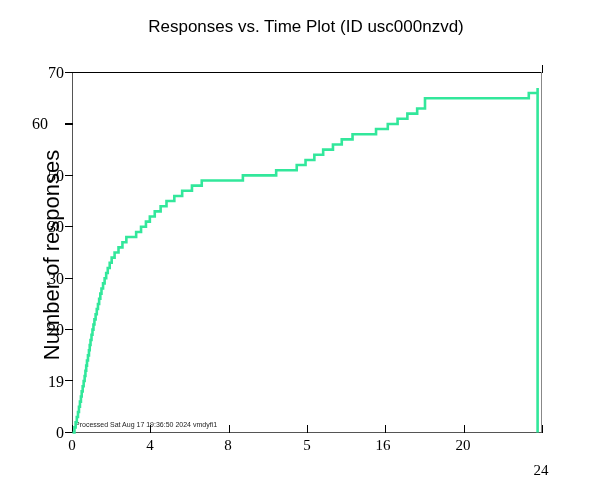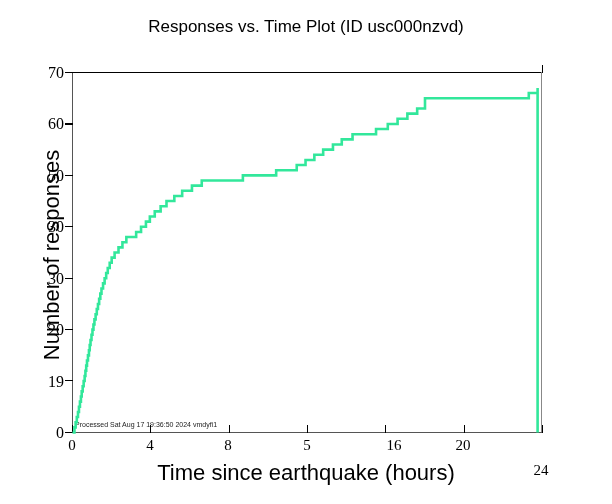--- a/index.html
+++ b/index.html
@@ -85,36 +85,35 @@
 </style>
 </head>
 <body>
 
 <div id="figure">
 
   <div id="chart-title">Responses vs. Time Plot (ID usc000nzvd)</div>
 
   <div id="ylabel">Number of responses</div>
 
-  <div id="xlabel">Time since earthquake (hours)</div>
 
   <div class="tick-label-y" style="left:30px; top:64px;">70</div>
-  <div class="tick-label-y" style="left:30px; top:115px;">60</div>
+  <div class="tick-label-y" style="left:14px; top:115px;">60</div>
   <div class="tick-label-y" style="left:30px; top:167px;">50</div>
   <div class="tick-label-y" style="left:30px; top:218px;">30</div>
   <div class="tick-label-y" style="left:30px; top:270px;">30</div>
   <div class="tick-label-y" style="left:30px; top:321px;">20</div>
   <div class="tick-label-y" style="left:30px; top:373px;">19</div>
   <div class="tick-label-y" style="left:30px; top:424px;">0</div>
 
   <div class="tick-label-x" style="left:52px;  top:437px;">0</div>
   <div class="tick-label-x" style="left:130px; top:437px;">4</div>
   <div class="tick-label-x" style="left:208px; top:437px;">8</div>
   <div class="tick-label-x" style="left:287px; top:437px;">5</div>
-  <div class="tick-label-x" style="left:374px; top:437px;">16</div>
+  <div class="tick-label-x" style="left:363px; top:437px;">16</div>
   <div class="tick-label-x" style="left:443px; top:437px;">20</div>
   <div class="tick-label-x" style="left:521px; top:462px;">24</div>
 
   <div id="stamp">Processed Sat Aug 17 19:36:50 2024 vmdyfi1</div>
 
   <svg id="plot-svg" width="612" height="504" style="position:absolute; left:0; top:0;">
 
     <g stroke="#555555" stroke-width="1" fill="none" shape-rendering="crispEdges">
       <line x1="72.5" y1="72" x2="72.5" y2="432"></line>
       <line x1="72" y1="432.5" x2="542" y2="432.5"></line>

